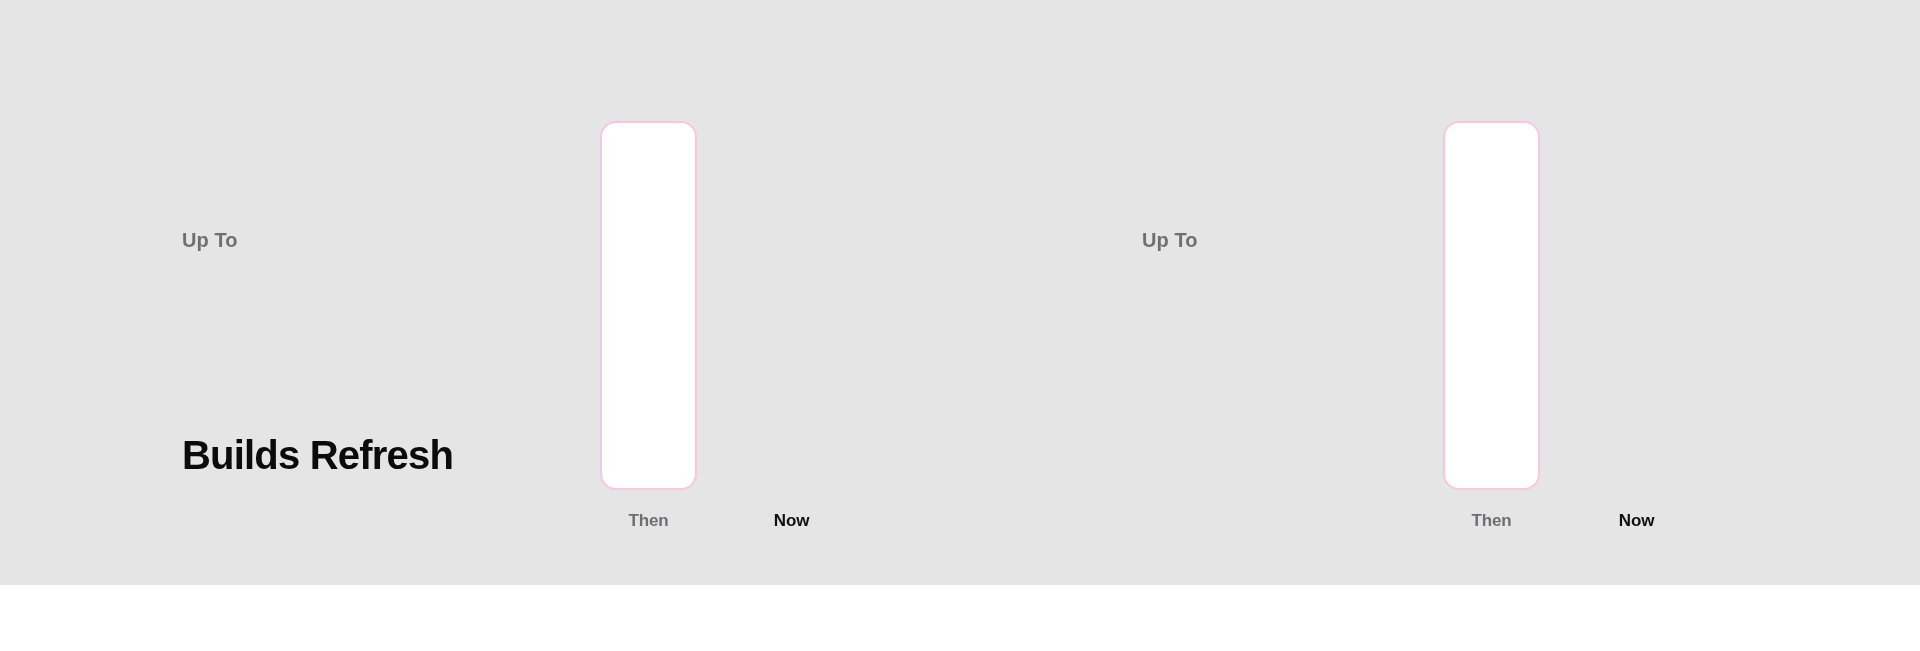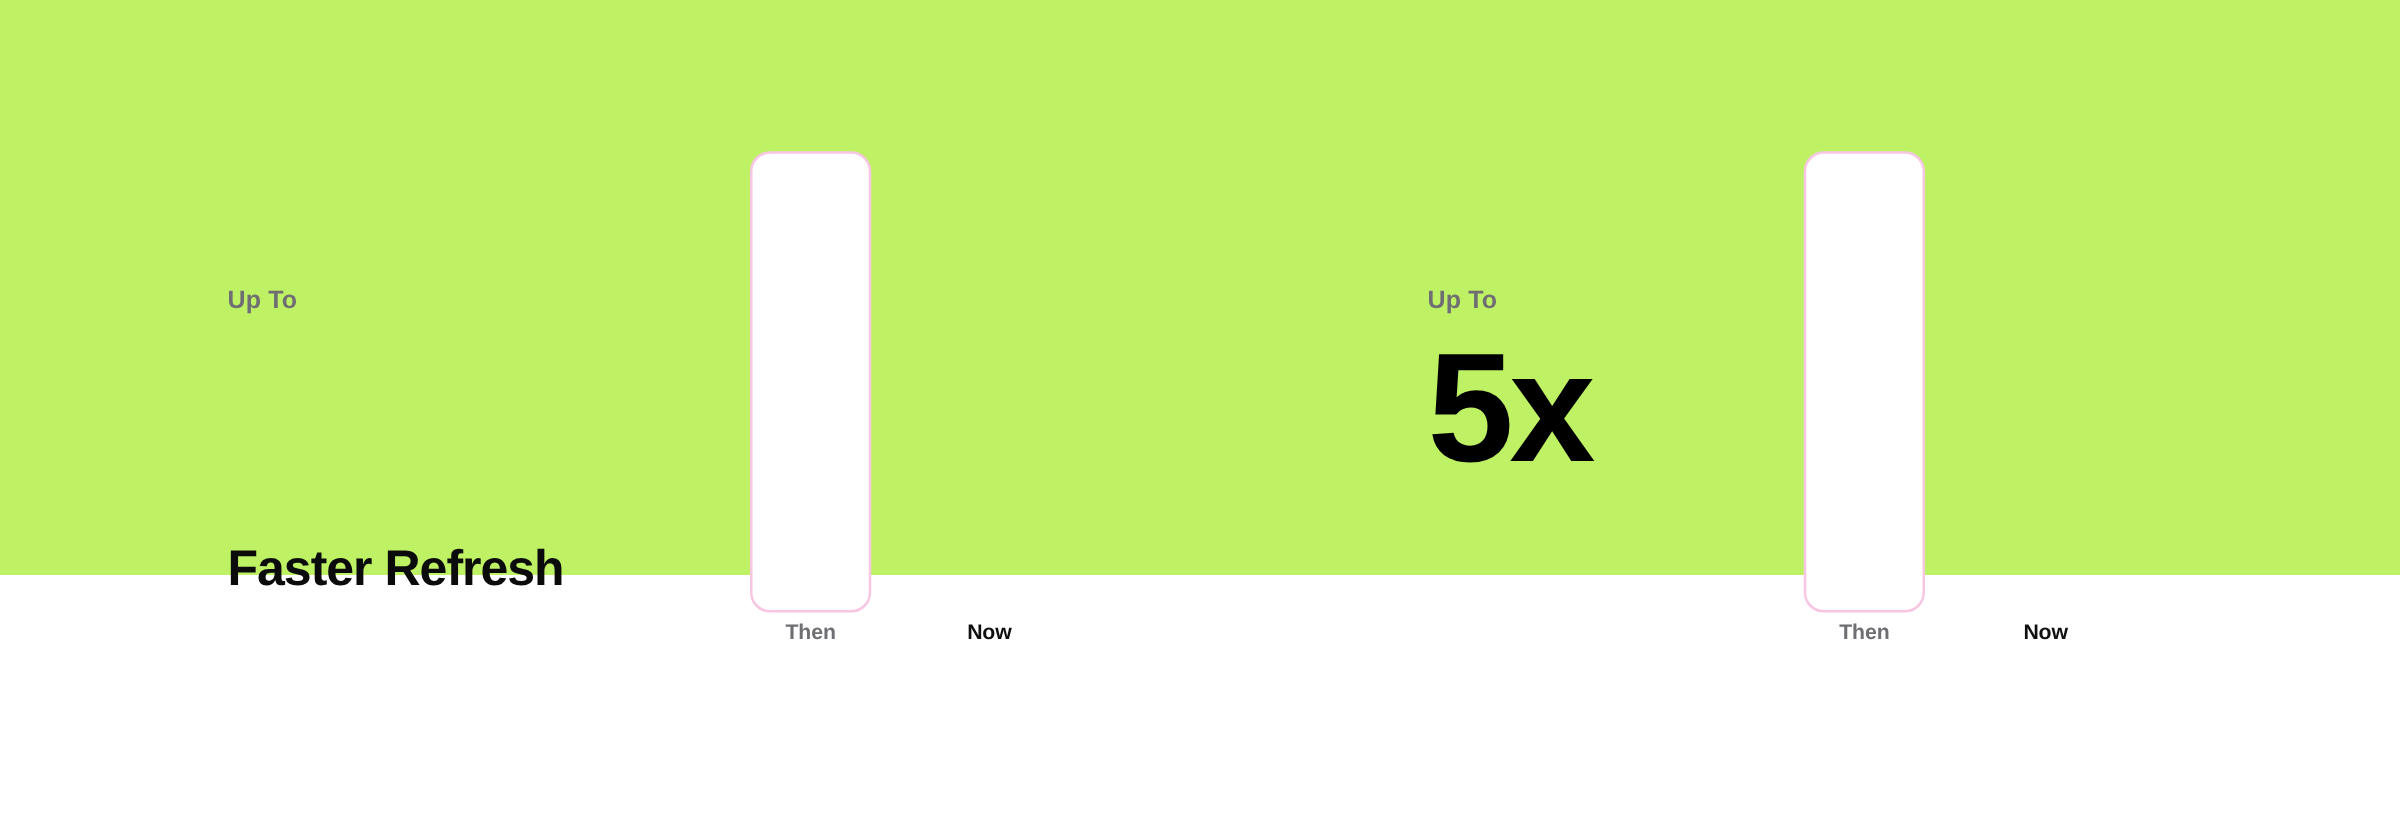--- a/index.html
+++ b/index.html
@@ -9,22 +9,22 @@
     width: 1920px;
     height: 651px;
     background: #ffffff;
     font-family: "Liberation Sans", "DejaVu Sans", sans-serif;
     overflow: hidden;
   }
 
   .stats-section {
     position: relative;
     width: 1920px;
-    height: 460px;
-    background: #bef264;
+    height: 585px;
+    background: #e5e5e5;
     display: flex;
     align-items: stretch;
   }
 
   .stat-panel {
     position: relative;
     width: 960px;
     height: 651px;
   }
 
@@ -114,41 +114,41 @@
       #83f6ec 100%
     );
     border-radius: 14px;
   }
 
   .bar-label {
     position: absolute;
     top: 100%;
     left: 50%;
     transform: translateX(-50%);
-    margin-top: 6px;
+    margin-top: 21px;
     font-size: 17px;
     font-weight: 700;
     letter-spacing: -0.1px;
     white-space: nowrap;
     text-align: center;
   }
 
   .bar-label.then { color: #6e6e73; }
   .bar-label.now  { color: #101012; }
 </style>
 </head>
 <body>
 
 <div class="stats-section">
 
   <div class="stat-panel">
 
     <div class="stat-copy">
       <div class="stat-eyebrow">Up To</div>
-      <div class="stat-caption">Faster Refresh</div>
+      <div class="stat-caption">Builds Refresh</div>
     </div>
 
     <div class="stat-chart">
 
       <div class="bar-group" style="left:600px;">
         <div class="bar bar-then" style="height:369px;"></div>
         <div class="bar-label then">Then</div>
       </div>
 
       <div class="bar-group" style="left:743px;">
@@ -156,21 +156,20 @@
         <div class="bar-label now">Now</div>
       </div>
 
     </div>
   </div>
 
   <div class="stat-panel">
 
     <div class="stat-copy">
       <div class="stat-eyebrow">Up To</div>
-      <div class="stat-multiplier">5x</div>
     </div>
 
     <div class="stat-chart">
 
       <div class="bar-group" style="left:483px;">
         <div class="bar bar-then" style="height:369px;"></div>
         <div class="bar-label then">Then</div>
       </div>
 
       <div class="bar-group" style="left:628px;">

